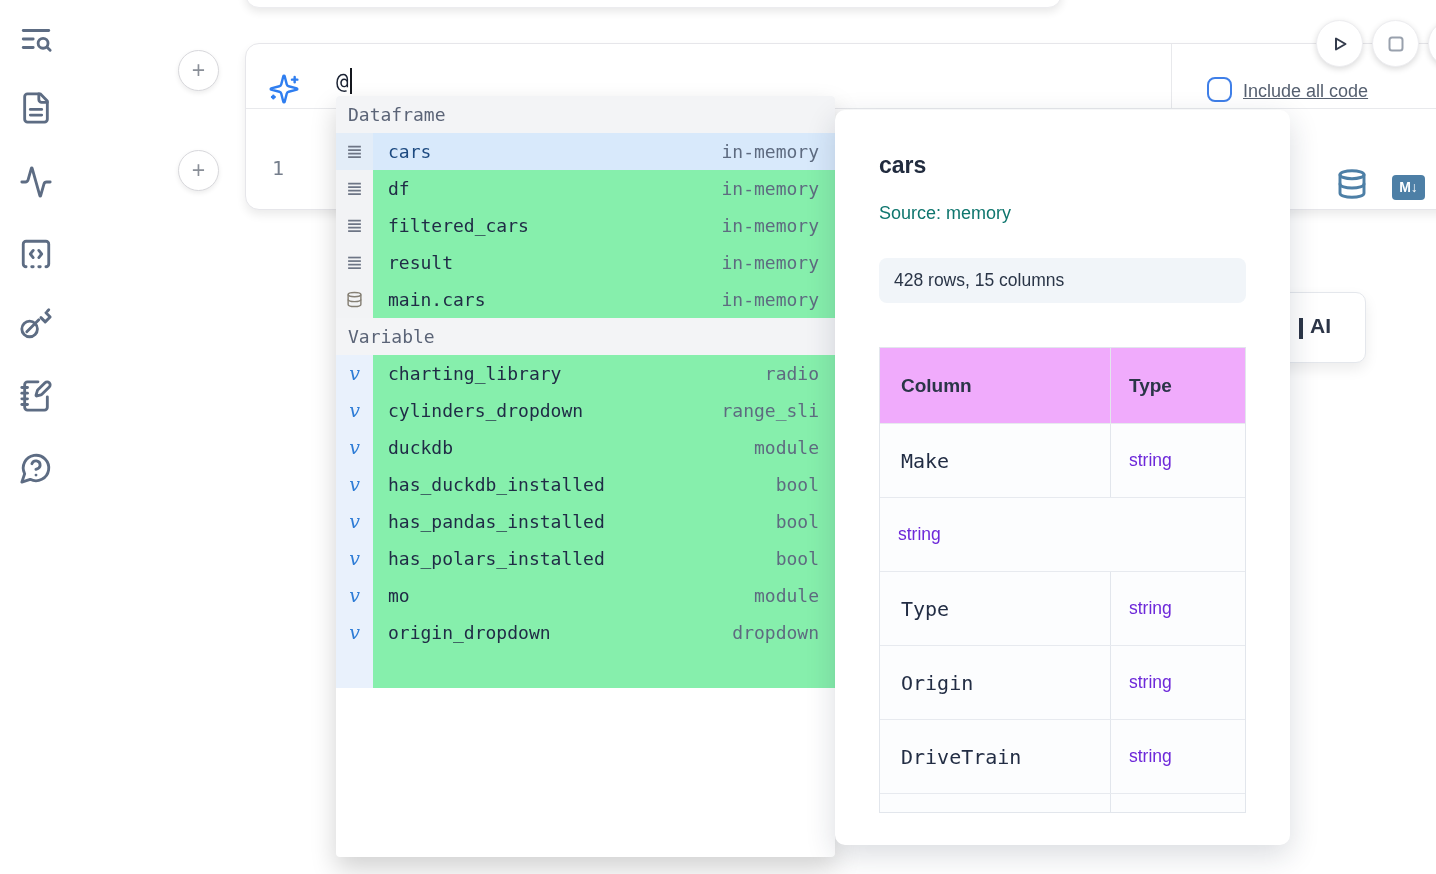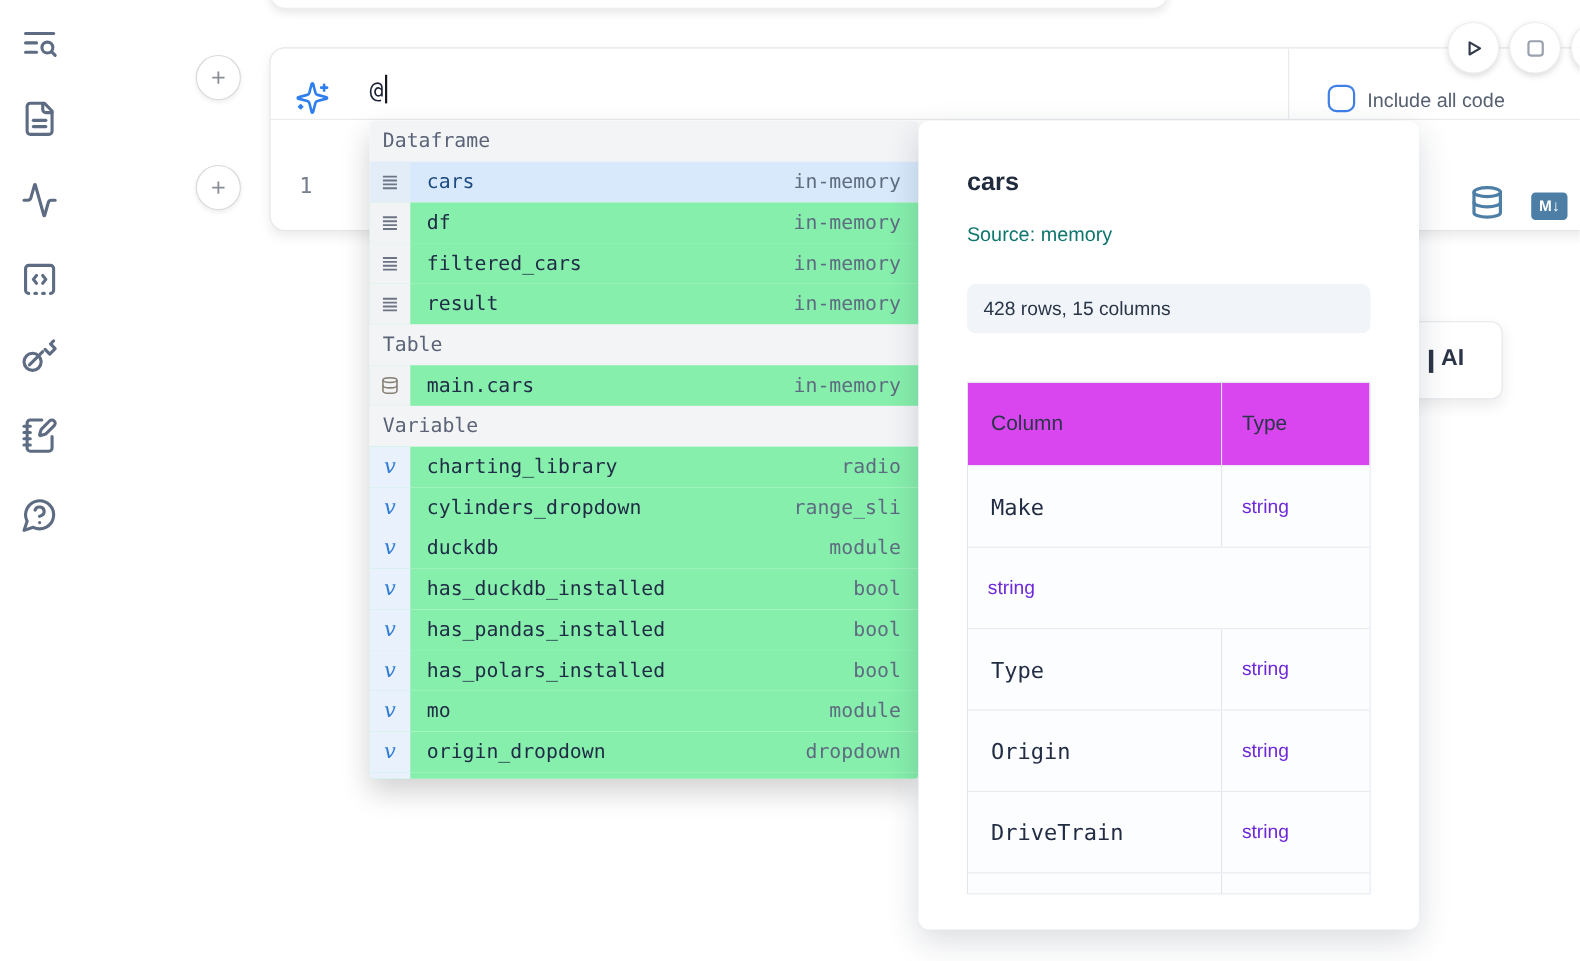--- a/index.html
+++ b/index.html
@@ -24,35 +24,35 @@
     background:#fff; border:1px solid #e6e6ea; border-radius:14px;
     box-shadow:0 5px 10px rgba(0,0,0,0.08); }
   .input-row-border { position:absolute; left:0; right:0; top:64px; border-bottom:1px solid #e8e9ec; }
   .sparkles-wrap { position:absolute; left:22px; top:29px; width:32px; height:32px; color:#2f7ef0; }
   .sparkles-wrap svg { width:100%; height:100%; }
   .prompt-text { position:absolute; left:90px; top:24px; font-size:21px; color:#1a2233; }
   .caret { display:inline-block; width:2px; height:26px; background:#15181e; vertical-align:-5px; margin-left:1px; }
   .right-divider { position:absolute; left:925px; top:0; height:64px; border-left:1px solid #e8e9ec; }
   .include-checkbox { position:absolute; left:961px; top:33px; width:25px; height:25px;
     border:2px solid #3f7fe8; border-radius:8px; background:#fff; cursor:pointer; }
-  .include-label { position:absolute; left:997px; top:37px; font-size:18px; color:#566070; }
+  .include-label { position:absolute; left:997px; top:37px; font-size:18px; color:#566070;text-decoration:underline; }
   .line-number { position:absolute; left:26px; top:112px; font-size:20px; color:#757e8c; }
   .cell-db-icon { position:absolute; left:1090px; top:124px; width:32px; height:32px; color:#4d7fa6; }
   .cell-db-icon svg { width:100%; height:100%; }
   .md-badge { position:absolute; left:1146px; top:131px; width:33px; height:25px; background:#4d7fa6;
     border-radius:4px; color:#fff; font-weight:bold; font-size:14px; text-align:center; line-height:25px; }
 
   
   .run-btn { position:absolute; top:20px; width:47px; height:47px; border-radius:50%;
     background:#fff; border:1px solid #ededf0; box-shadow:0 2px 6px rgba(0,0,0,0.15);
     display:flex; align-items:center; justify-content:center; cursor:pointer; z-index:5; }
   .run-btn svg { width:24px; height:24px; }
 
   
-  .dropdown { position:absolute; left:336px; top:110px; width:499px; height:598px;
+  .dropdown { position:absolute; left:336px; top:96px; width:499px; height:761px;
     background:#fff; border-radius:4px; overflow:hidden; z-index:20;
     box-shadow:0 12px 26px rgba(0,0,0,0.18); font-family:"DejaVu Sans Mono", monospace; font-size:18px; }
   .dd-header { height:37px; background:#f3f4f6; color:#5b6477; display:flex; align-items:center; padding-left:12px; }
   .dd-item { height:37px; display:flex; align-items:center; background:#86efac; cursor:pointer; }
   .dd-item.selected { background:#d8e9fb; }
   .dd-gutter { width:37px; height:100%; background:#f2f3f5; display:flex; align-items:center; justify-content:center; flex:none; }
   .dd-gutter.var { background:#e9f1fc; }
   .dd-item.selected .dd-gutter { background:#e3edf8; }
   .dd-name { margin-left:15px; color:#202c46; white-space:nowrap; }
   .dd-item.selected .dd-name { color:#1d4a80; }
@@ -64,21 +64,21 @@
   
   .preview-panel { position:absolute; left:835px; top:110px; width:455px; height:735px;
     background:#fff; border-radius:10px; box-shadow:0 10px 30px rgba(25,35,60,0.16); z-index:30; }
   .preview-title { position:absolute; left:44px; top:42px; font-size:23px; font-weight:bold; color:#212b3e; }
   .preview-source { position:absolute; left:44px; top:93px; font-size:18px; color:#0f766e; }
   .preview-shape { position:absolute; left:44px; top:148px; width:367px; height:45px;
     background:#f1f5f9; border-radius:8px; font-size:17.5px; color:#2a3547; line-height:45px; padding-left:15px; }
   .schema-table { position:absolute; left:44px; top:237px; width:367px; height:466px;
     border:1px solid #e2e6ec; overflow:hidden; }
   .sch-row { display:flex; height:74px; background:#fcfdfe; border-top:1px solid #e7eaef; }
-  .sch-row.head { height:75px; background:#d946ef; border-top:none; }
+  .sch-row.head { height:75px; background:#f0abfc; border-top:none;font-weight:bold; }
   .sch-col { width:231px; border-right:1px solid #e2e6ec; display:flex; align-items:center; padding-left:21px; flex:none; }
   .sch-type { flex:1; display:flex; align-items:center; padding-left:18px; }
   .sch-row.head .sch-col, .sch-row.head .sch-type { font-size:19px; color:#2a3547; }
   .sch-name { font-family:"DejaVu Sans Mono", monospace; font-size:20px; color:#222d44; }
   .sch-val { font-size:17.5px; color:#6d28d9; }
 
   
   .ai-card { position:absolute; left:1240px; top:292px; width:126px; height:71px; background:#fff;
     border:1px solid #e4e7ec; border-radius:10px; box-shadow:0 6px 14px rgba(0,0,0,0.08); z-index:10; cursor:pointer; }
   .ai-frag-bar { position:absolute; left:58px; top:25px; width:4px; height:21px; background:#2c3547; }
@@ -247,23 +247,20 @@
             <path d="M3 10h18"></path>
             <path d="M3 15h18"></path>
             <path d="M3 20h18"></path>
           </svg>
         </span>
       </div>
     <span class="dd-name">result</span>
     <span class="dd-type">in-memory</span>
   </div>
 
-  <div class="dd-header">
-      <span>Table</span>
-    </div>
 
   <div class="dd-item">
     <div class="dd-gutter">
         <span class="tbl-icon">
           <svg viewBox="0 0 24 24" fill="none" stroke="currentColor" stroke-width="2">
             <ellipse cx="12" cy="5" rx="9" ry="3"></ellipse>
             <path d="M3 5v14a9 3 0 0 0 18 0V5"></path>
             <path d="M3 12a9 3 0 0 0 18 0"></path>
           </svg>
         </span>

